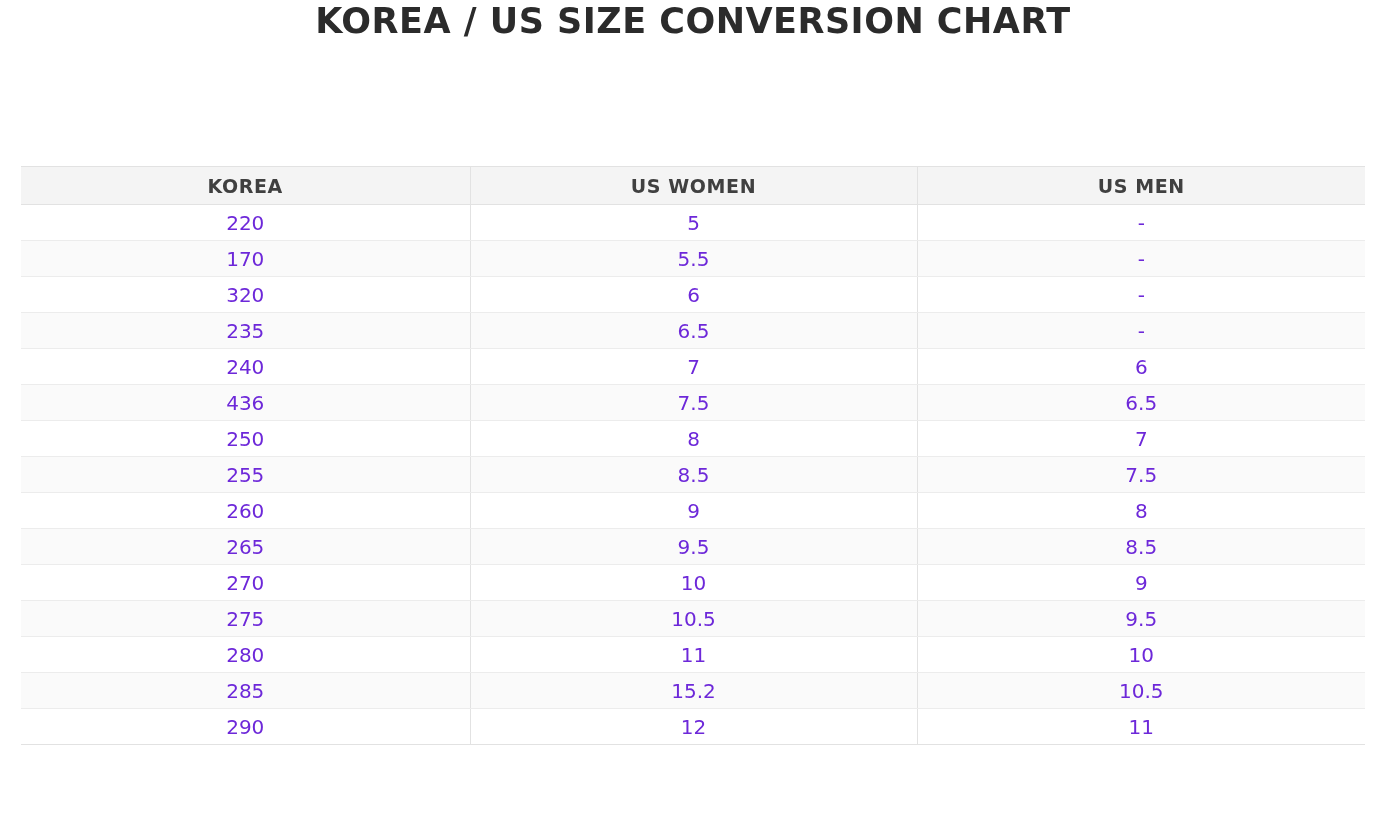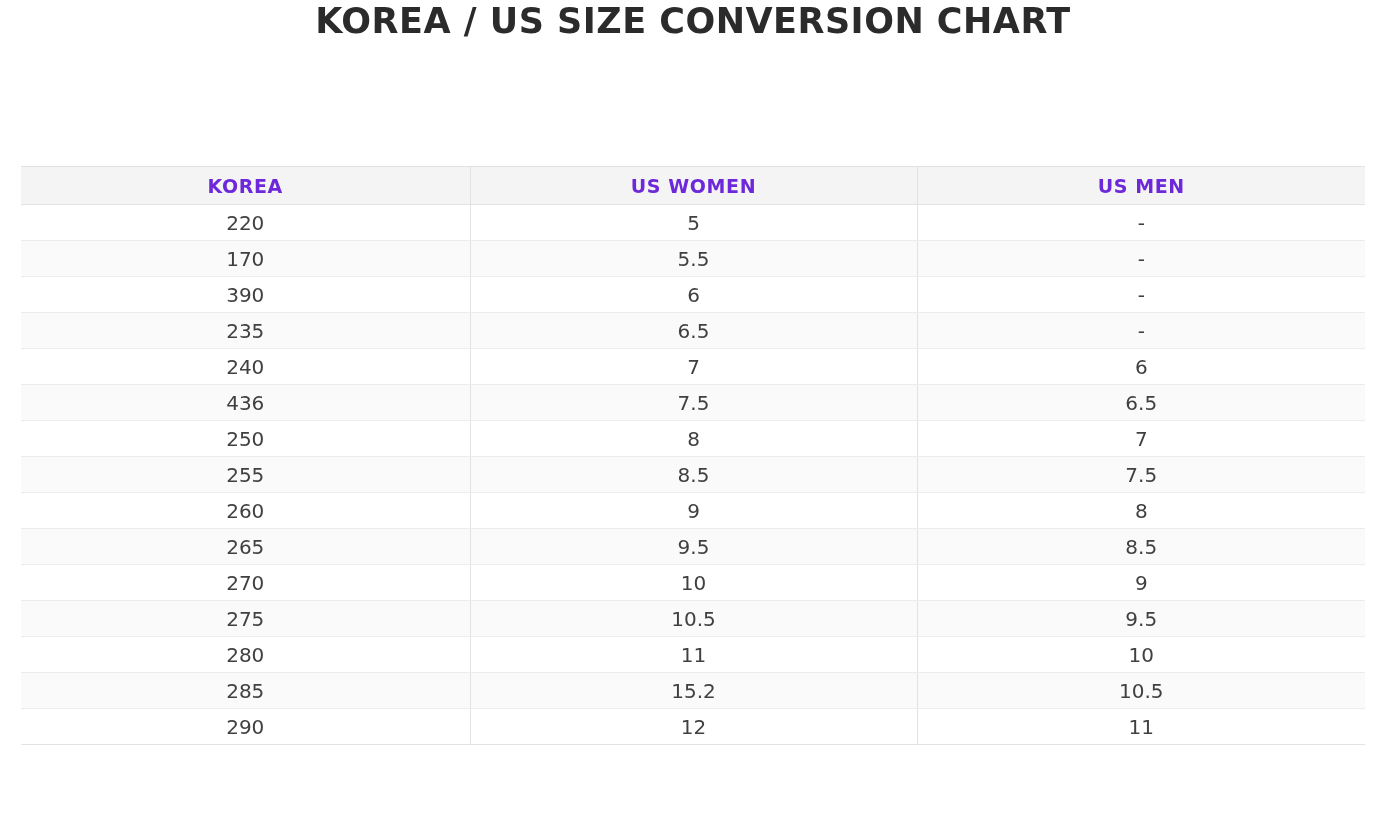--- a/index.html
+++ b/index.html
@@ -37,33 +37,33 @@
   }
   table.size-table {
     border-collapse: collapse;
     width: 1344px;
     table-layout: fixed;
   }
   table.size-table th,
   table.size-table td {
     text-align: center;
     font-size: 20px;
-    color: #404040;
+    color: #6d28d9;
     border-right: 1px solid #e2e2e2;
     border-bottom: 1px solid #ececec;
     padding: 0;
     height: 35px;
     vertical-align: middle;
     font-weight: normal;
   }
   table.size-table th {
     font-weight: bold;
     font-size: 19px;
     letter-spacing: 0.6px;
-    color: #6d28d9;
+    color: #404040;
     background: #f4f4f4;
     height: 37px;
     border-top: 1px solid #e2e2e2;
     border-bottom: 1px solid #e2e2e2;
   }
   table.size-table th:last-child,
   table.size-table td:last-child {
     border-right: none;
   }
   table.size-table tbody tr:nth-child(even) {
@@ -105,21 +105,21 @@
           <td>220</td>
           <td>5</td>
           <td>-</td>
         </tr>
         <tr>
           <td>170</td>
           <td>5.5</td>
           <td>-</td>
         </tr>
         <tr>
-          <td>390</td>
+          <td>320</td>
           <td>6</td>
           <td>-</td>
         </tr>
         <tr>
           <td>235</td>
           <td>6.5</td>
           <td>-</td>
         </tr>
         <tr>
           <td>240</td>

